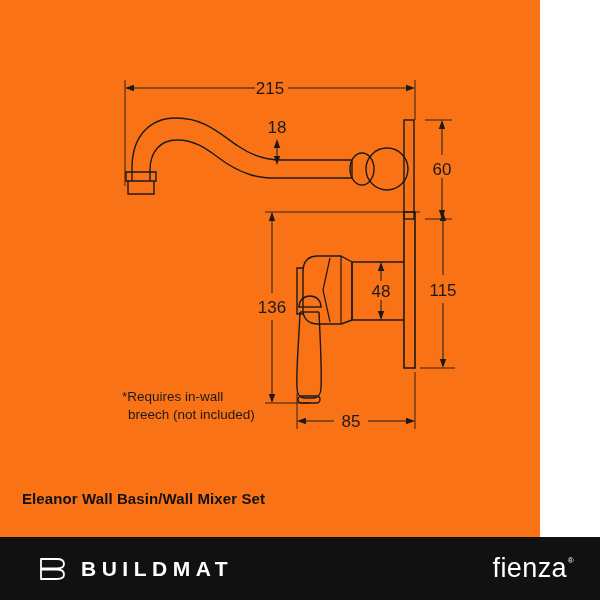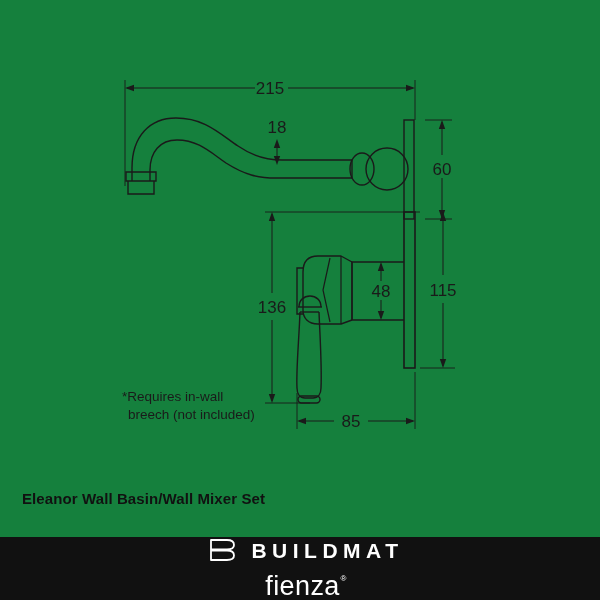--- a/index.html
+++ b/index.html
@@ -9,23 +9,23 @@
   body {
     width: 600px;
     height: 600px;
     background: #ffffff;
     font-family: "Liberation Sans", sans-serif;
     overflow: hidden;
     position: relative;
   }
   #page {
     position: relative;
-    width: 600px;
+    width: 540px;
     height: 600px;
-    background: #15803d;
+    background: #f97316;
   }
   #drawing-area {
     position: absolute;
     left: 0;
     top: 0;
     width: 600px;
     height: 470px;
   }
   #drawing-svg {
     display: block;
@@ -55,21 +55,20 @@
     left: 0;
     top: 537px;
     width: 600px;
     height: 63px;
     background: #111111;
     display: flex;
     align-items: center;
     justify-content: space-between;
     box-sizing: border-box;
     padding: 0 26px 0 38px;
-    flex-direction: column;
   }
   #buildmat-logo {
     display: flex;
     align-items: center;
     gap: 13px;
   }
   #buildmat-wordmark {
     color: #ffffff;
     font-size: 21px;
     font-weight: bold;

